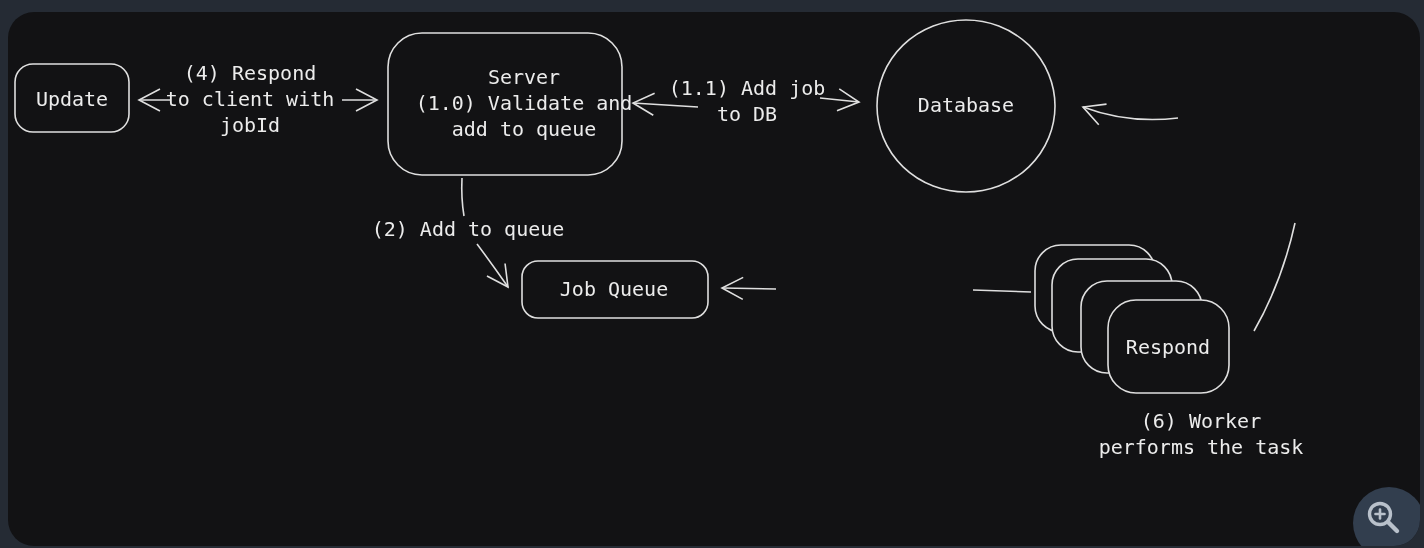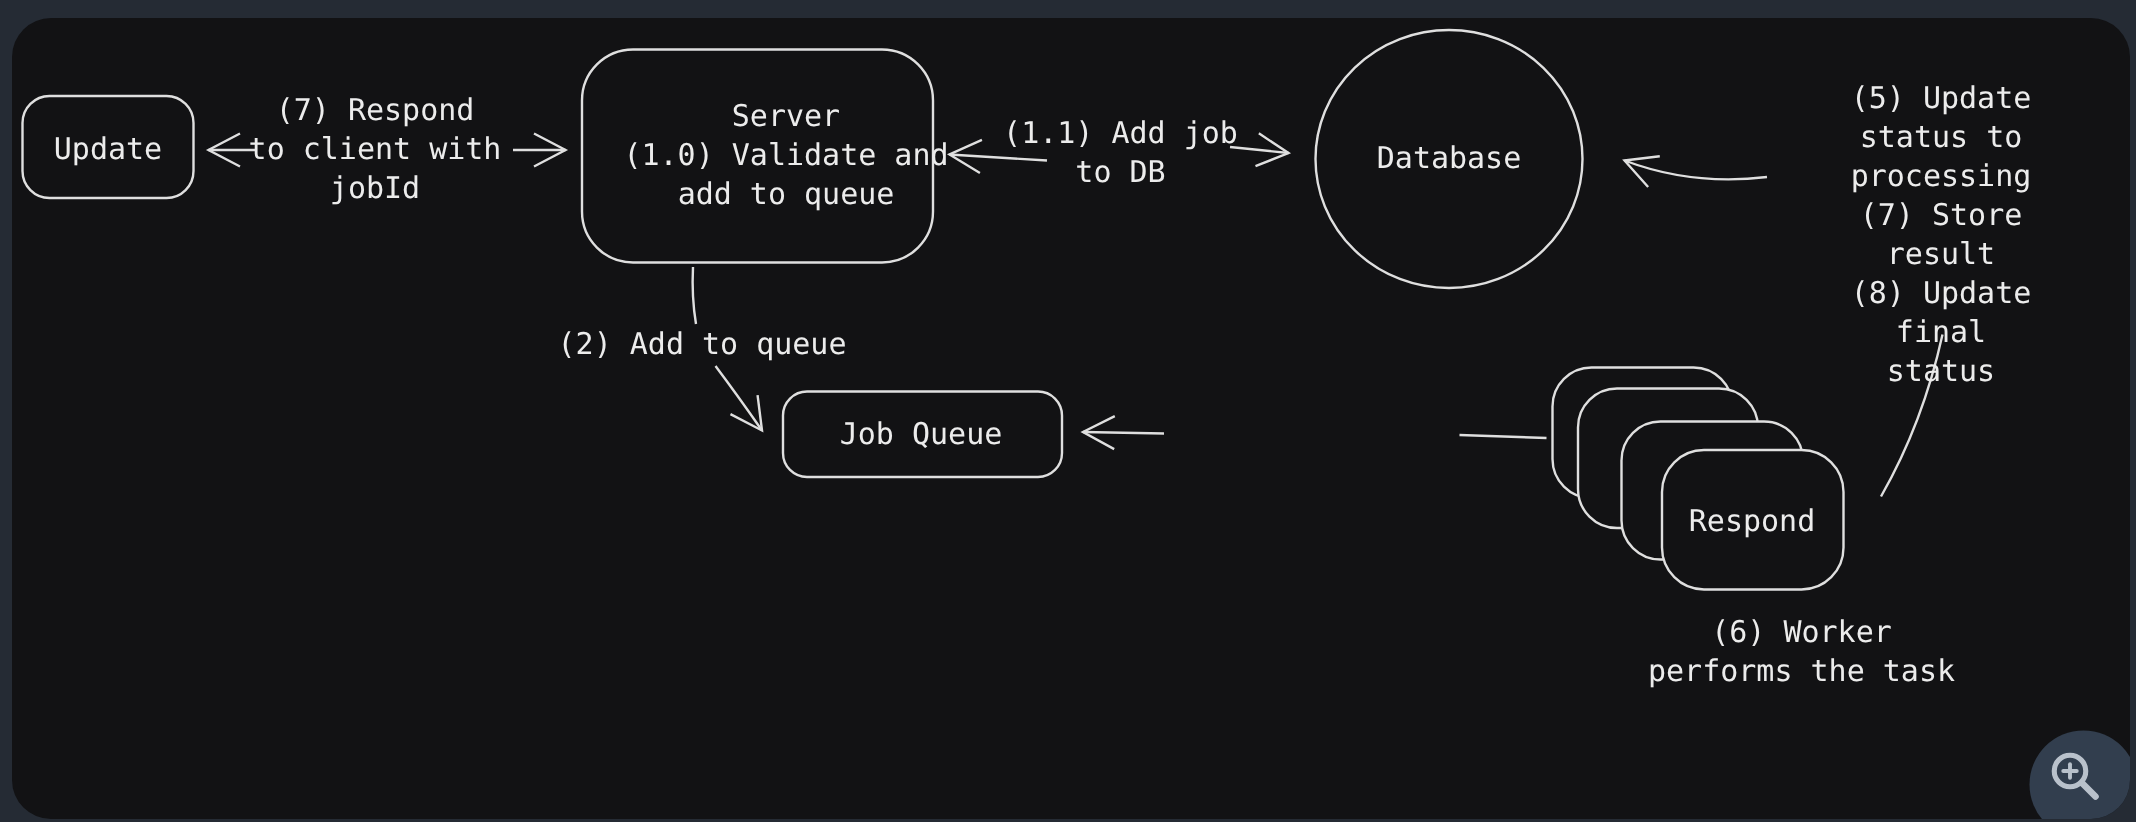--- a/index.html
+++ b/index.html
@@ -89,30 +89,25 @@
     </svg>
 
     <div class="label" style="left:72px; top:99px;">Update</div>
     <div class="label" style="left:524px; top:103px;">Server
 (1.0) Validate and
 add to queue</div>
     <div class="label" style="left:966px; top:105px;">Database</div>
     <div class="label" style="left:614px; top:289px;">Job Queue</div>
     <div class="label" style="left:1168px; top:347px;">Respond</div>
 
-    <div class="label" style="left:250px; top:99px;">(7) Respond
+    <div class="label" style="left:250px; top:99px;">(4) Respond
 to client with
 jobId</div>
     <div class="label" style="left:747px; top:101px;">(1.1) Add job
 to DB</div>
-    <div class="label" style="left:1294px; top:156px;">(5) Update status to
-processing
-(7) Store result
-(8) Update final
-status</div>
     <div class="label" style="left:468px; top:229px;">(2) Add to queue</div>
     <div class="label" style="left:1201px; top:434px;">(6) Worker performs the task</div>
 
   </div>
 
   <button class="zoom-btn">
     <span style="display:flex;">
       <svg width="44" height="44" viewBox="0 0 44 44">
         <circle cx="19" cy="19" r="10.5" fill="none" stroke="#b9c1cb" stroke-width="3.4"></circle>
         <line x1="14.5" y1="19" x2="23.5" y2="19" stroke="#b9c1cb" stroke-width="2.6" stroke-linecap="round"></line>

